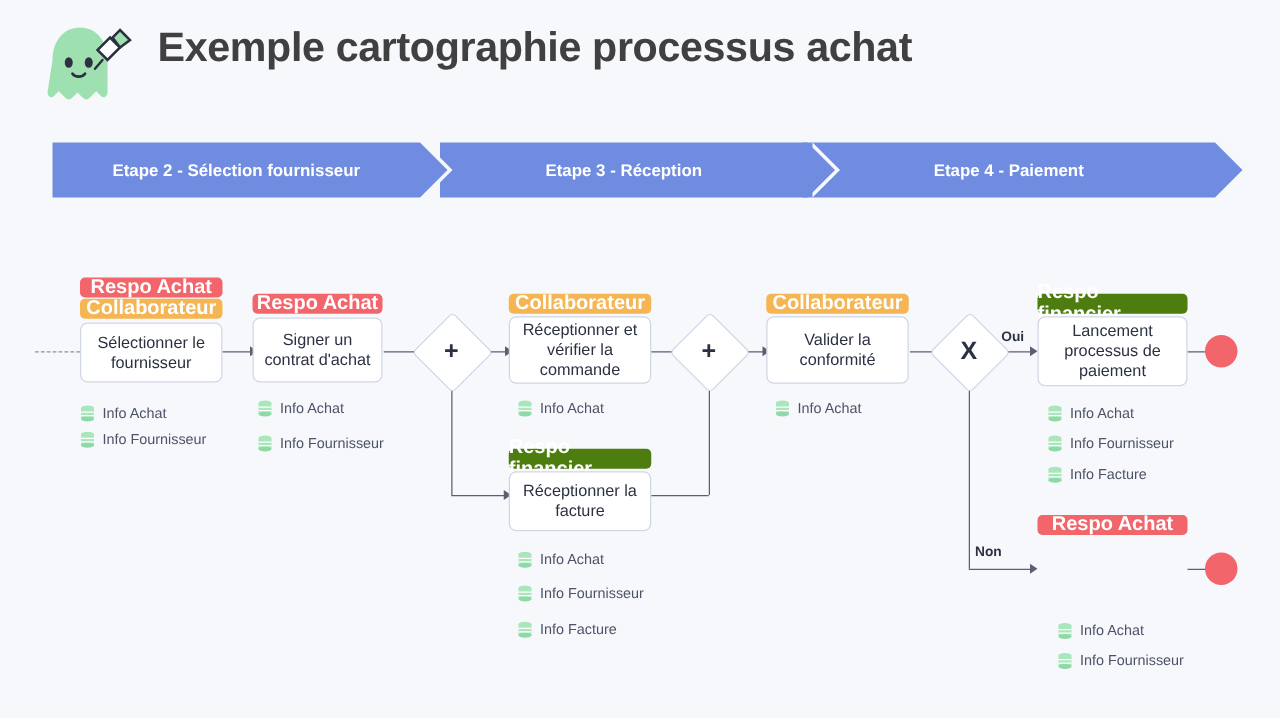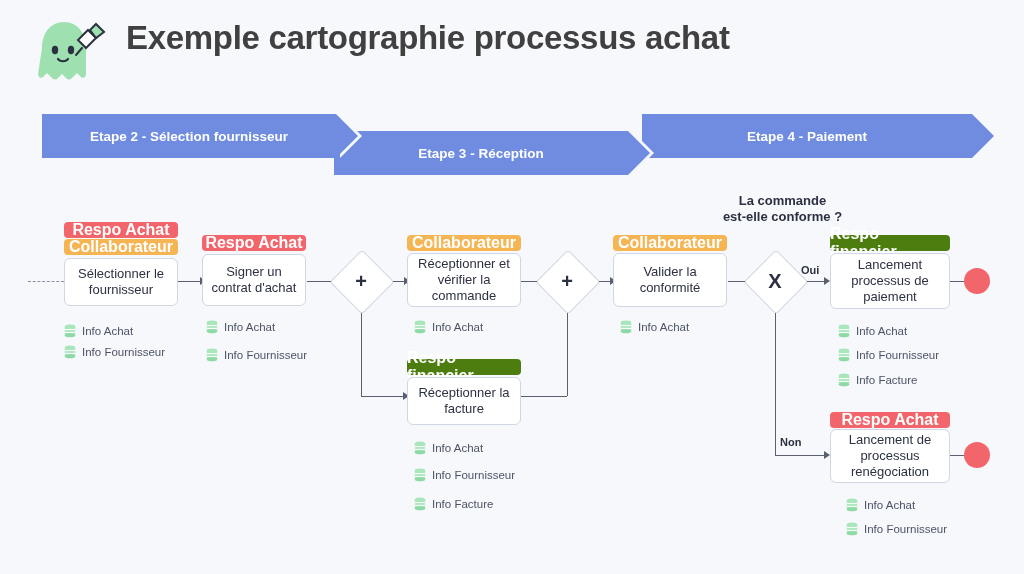--- a/index.html
+++ b/index.html
@@ -78,21 +78,21 @@
     position: absolute;
     right: -26px;
     top: 0;
     width: 0; height: 0;
     border-top: 22px solid transparent;
     border-bottom: 22px solid transparent;
     border-left: 22px solid #f7f8fc;
     z-index: 1;
   }
   .chev.c1 { left: 0px;   width: 294px; }
-  .chev.c2 { left: 292px; width: 294px; margin-top: 17px; }
+  .chev.c2 { left: 310px; width: 294px; }
   .chev.c3 { left: 600px; width: 330px; }
   .chev.c3::before { display: none; }
   .chev.c3::after  { right: -22px; }
 
   
   .node {
     position: absolute;
     box-sizing: border-box;
     background: #ffffff;
     border: 1px solid #cfd6e4;
@@ -262,24 +262,20 @@
   <div class="ln h" style="left:775px; top:455px; width:52px;"></div>
   <div class="arrow-r" style="left:824px; top:451px;"></div>
 
   <div class="ln h" style="left:950px; top:281px; width:16px;"></div>
 
   <div class="ln h" style="left:950px; top:455px; width:16px;"></div>
 
   <div class="cond-label" style="left:801px; top:264px;">Oui</div>
   <div class="cond-label" style="left:780px; top:436px;">Non</div>
 
-  <div class="question" style="left:690px; top:193px; width:185px;">
-    <div>La commande</div>
-    <div>est-elle conforme ?</div>
-  </div>
 
   <div class="role respo-achat" style="left:64px; top:222px; width:114px;">Respo Achat</div>
   <div class="role collaborateur" style="left:64px; top:239px; width:114px;">Collaborateur</div>
   <div class="node" style="left:64px; top:258px; width:114px; height:48px;">
       <span>Sélectionner le fournisseur</span>
     </div>
   <div class="data-item" style="left:64px; top:324px;">
     <svg class="db-icon" viewBox="0 0 12 14">
         <ellipse cx="6" cy="2.4" rx="5.2" ry="2" fill="#a9e6bc"></ellipse>
         <rect x="0.8" y="2.4" width="10.4" height="8.8" fill="#a9e6bc"></rect>
@@ -416,23 +412,20 @@
     <svg class="db-icon" viewBox="0 0 12 14">
         <ellipse cx="6" cy="2.4" rx="5.2" ry="2" fill="#a9e6bc"></ellipse>
         <rect x="0.8" y="2.4" width="10.4" height="8.8" fill="#a9e6bc"></rect>
         <ellipse cx="6" cy="11.2" rx="5.2" ry="2" fill="#8fd9a6"></ellipse>
         <path d="M0.8 5.6h10.4M0.8 8.4h10.4" stroke="#ffffff" stroke-width="1"></path>
       </svg>
     <span>Info Facture</span>
   </div>
 
   <div class="role respo-achat" style="left:830px; top:412px; width:120px;">Respo Achat</div>
-  <div class="node" style="left:830px; top:429px; width:120px; height:54px;">
-      <span>Lancement de processus renégociation</span>
-    </div>
   <div class="data-item" style="left:846px; top:498px;">
     <svg class="db-icon" viewBox="0 0 12 14">
         <ellipse cx="6" cy="2.4" rx="5.2" ry="2" fill="#a9e6bc"></ellipse>
         <rect x="0.8" y="2.4" width="10.4" height="8.8" fill="#a9e6bc"></rect>
         <ellipse cx="6" cy="11.2" rx="5.2" ry="2" fill="#8fd9a6"></ellipse>
         <path d="M0.8 5.6h10.4M0.8 8.4h10.4" stroke="#ffffff" stroke-width="1"></path>
       </svg>
     <span>Info Achat</span>
   </div>
   <div class="data-item" style="left:846px; top:522px;">

